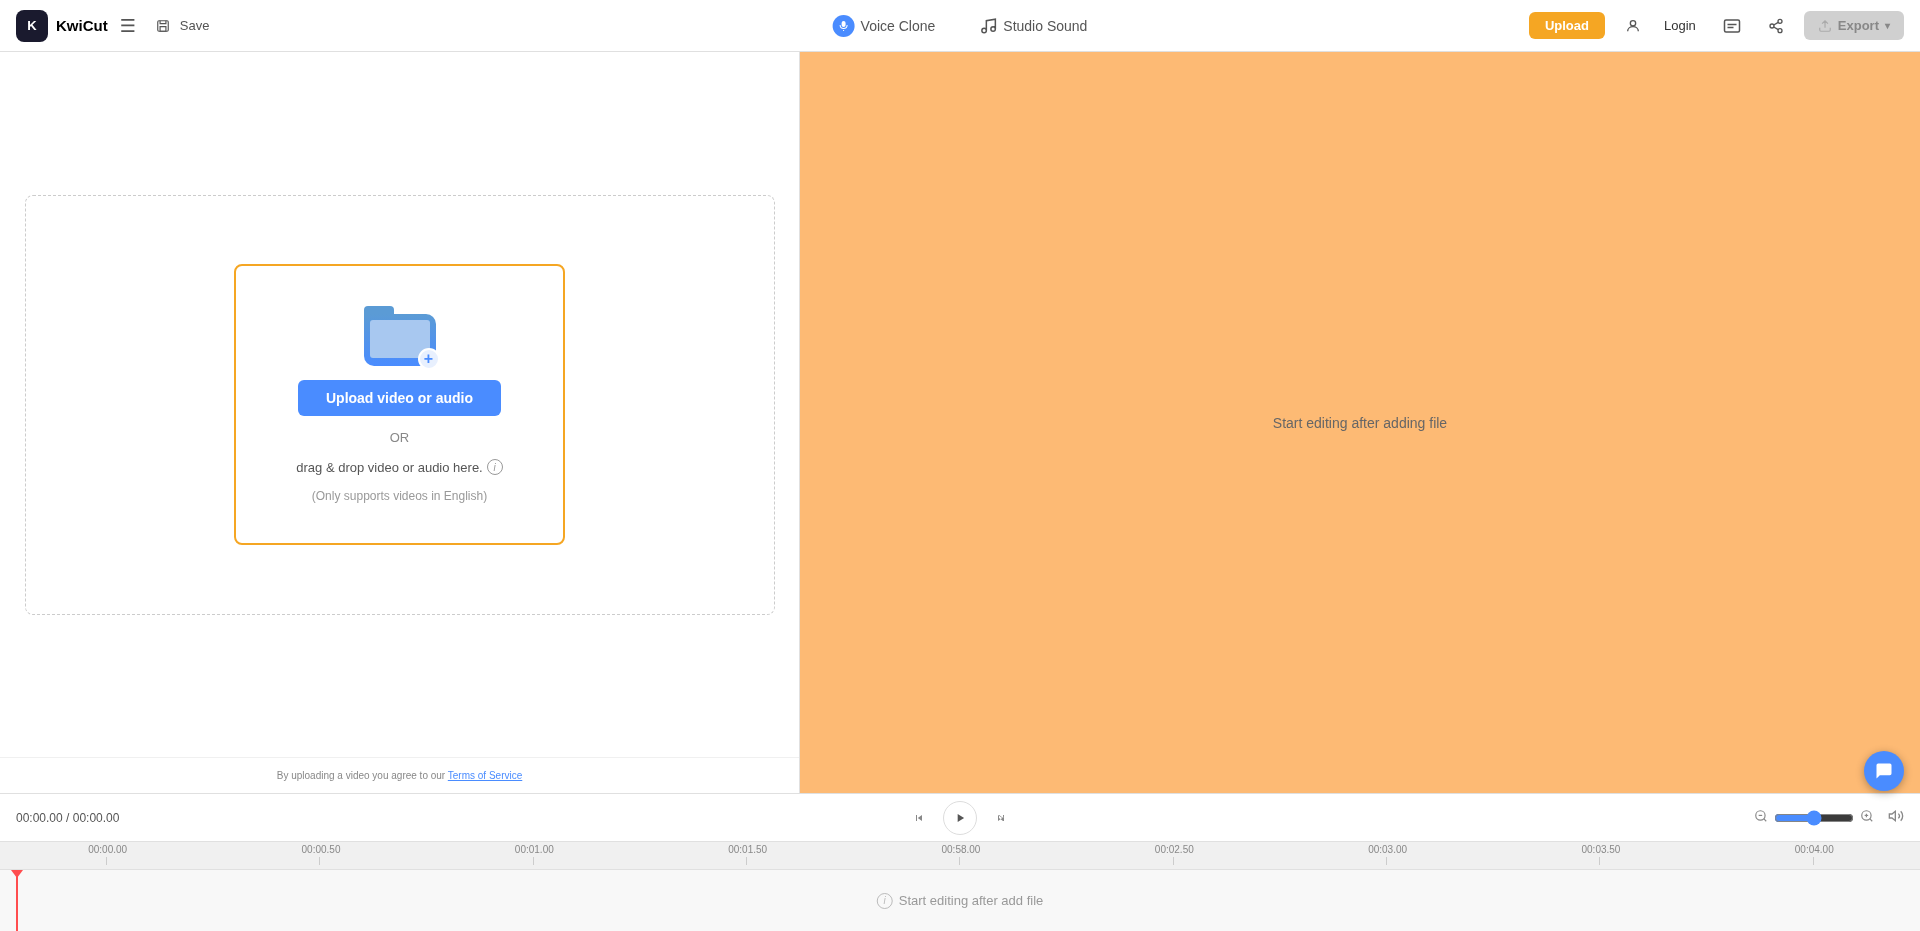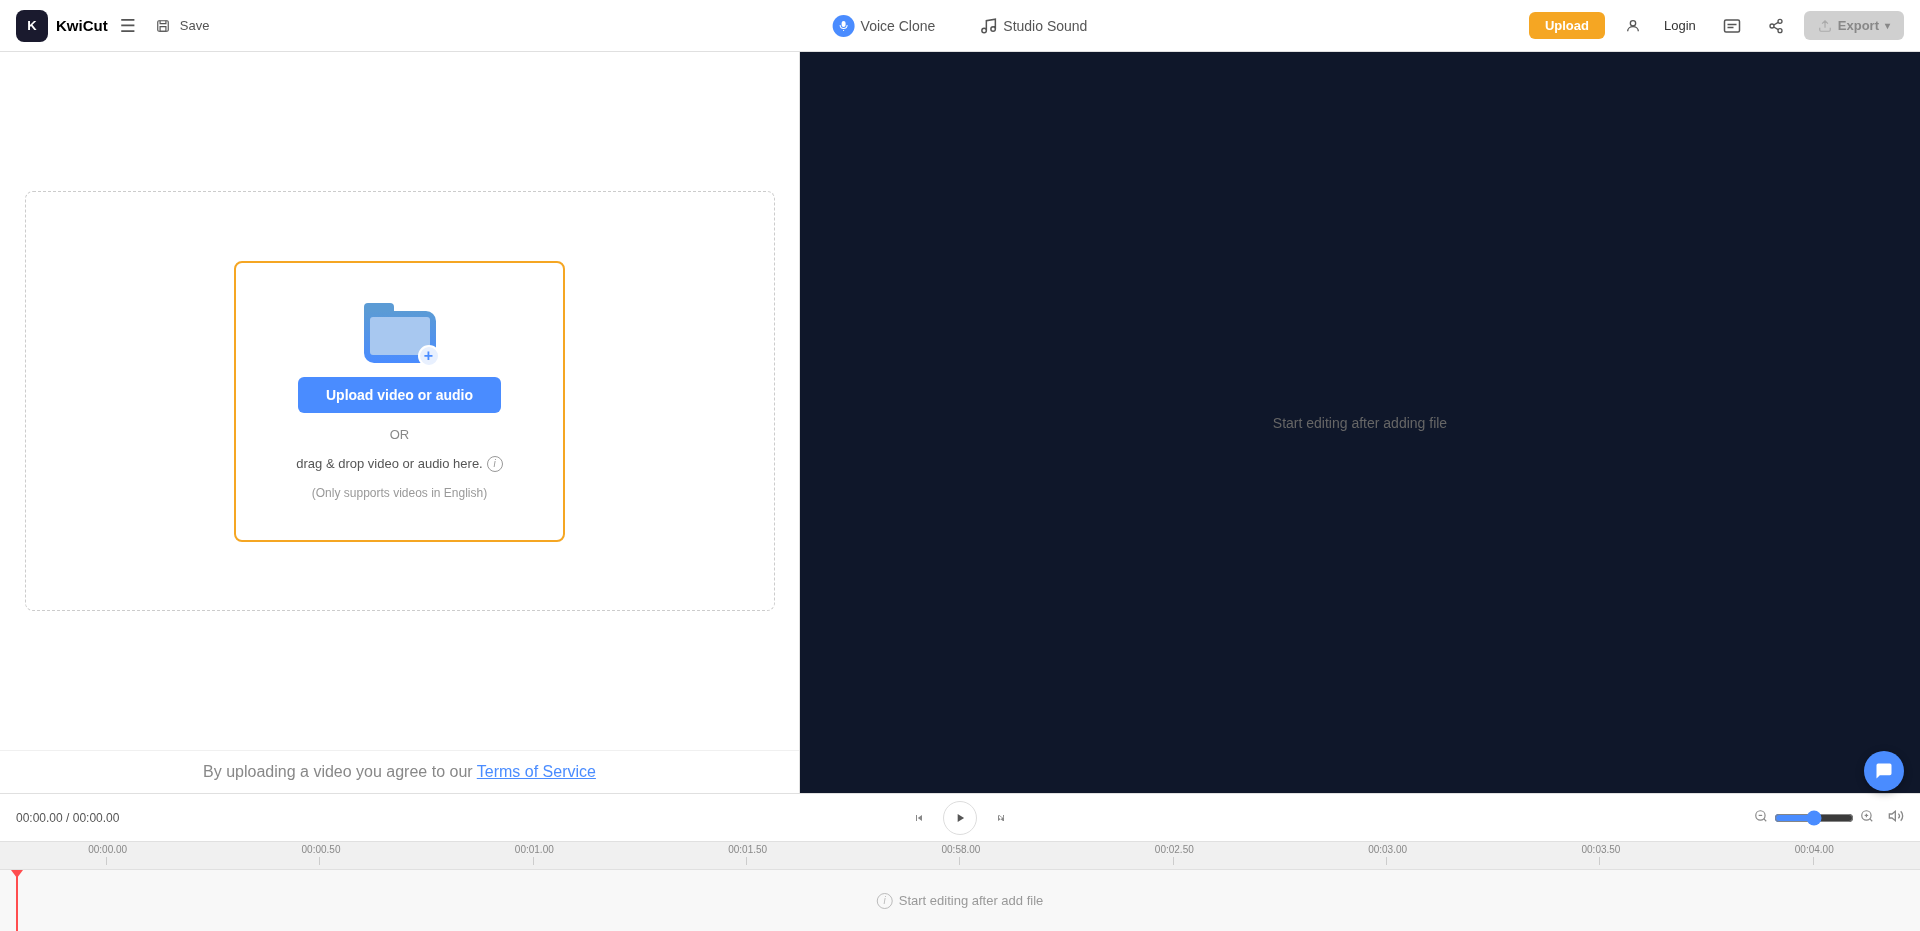--- a/index.html
+++ b/index.html
@@ -139,27 +139,27 @@
     .info-icon {
       width: 16px; height: 16px; border-radius: 50%;
       border: 1.5px solid #999; color: #999;
       display: inline-flex; align-items: center; justify-content: center;
       font-size: 10px; font-style: italic; cursor: pointer;
     }
     .only-english { font-size: 12px; color: #999; }
 
     .terms-bar {
       padding: 12px; text-align: center;
-      font-size: 16px; color: #888; border-top: 1px solid #f0f0f0;
+      font-size: 10px; color: #888; border-top: 1px solid #f0f0f0;
     }
     .terms-bar a { color: #4a8cff; text-decoration: underline; }
 
     
     #right-panel {
-      flex: 1; background: #0f172a;
+      flex: 1; background: #fdba74;
       display: flex; align-items: center; justify-content: center;
     }
     .preview-text { color: #666; font-size: 14px; }
 
     
     #bottom-bar {
       height: 48px; background: #ffffff;
       border-top: 1px solid #e0e0e0;
       display: flex; align-items: center;
       padding: 0 16px;

